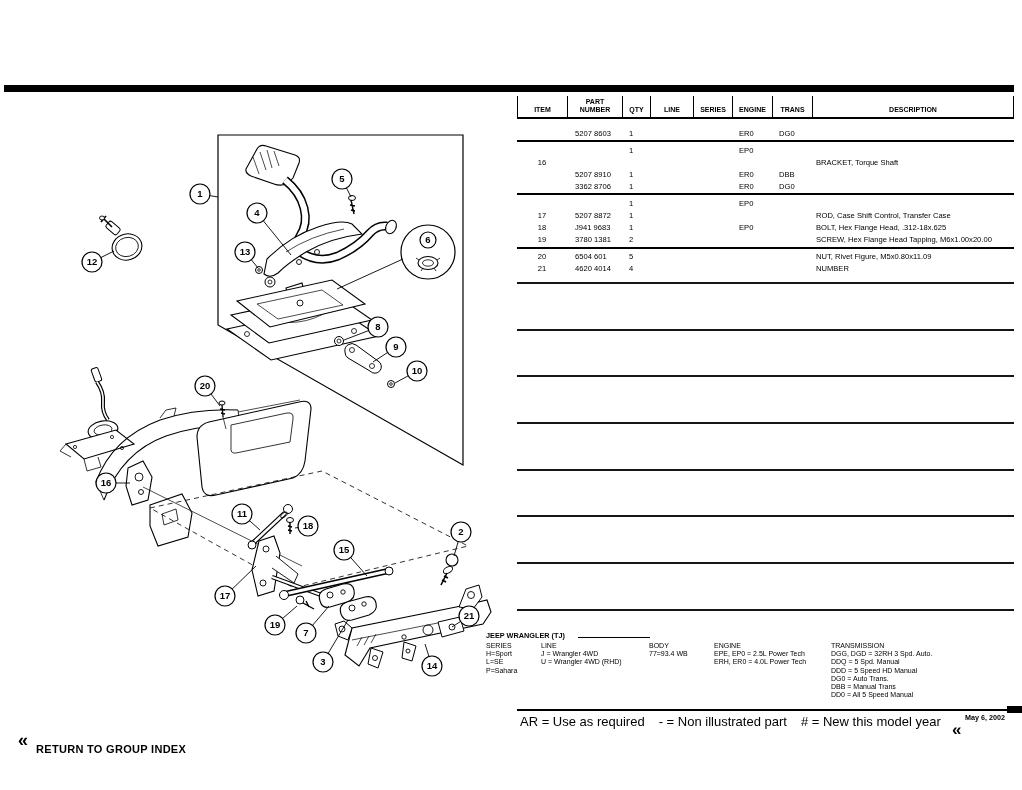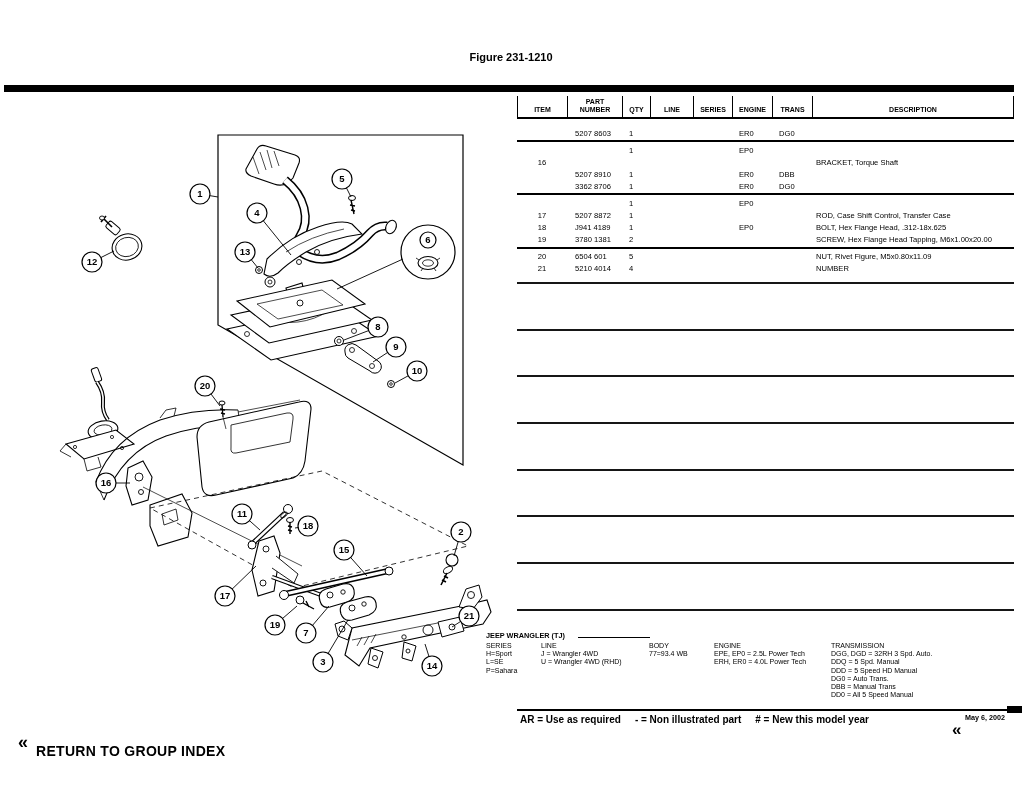--- a/index.html
+++ b/index.html
@@ -45,38 +45,37 @@
   .legend{position:absolute;left:486px;top:632px;width:500px;font-size:7px;line-height:8.2px;}
   .legend .veh{font-size:7.3px;font-weight:bold;}
   .legend .veh-rule{position:absolute;left:92px;top:5px;width:72px;height:1px;background:#000;}
   .lcol{position:absolute;top:10px;}
   .lcol .lhdr{margin-bottom:0px;}
   .lc-series{left:0px;} .lc-line{left:55px;} .lc-body{left:163px;} .lc-engine{left:228px;}
   .lc-trans{left:345px;}
   
   .foot-line{position:absolute;left:517px;top:709px;width:492px;height:2px;background:#000;}
   .foot-cap{position:absolute;left:1007px;top:706px;width:15px;height:7px;background:#000;}
-  .foot-notes{position:absolute;left:520px;top:714px;font-size:10px;font-weight:bold;}
+  .foot-notes{position:absolute;left:520px;top:714px;font-size:13px;font-weight:normal;}
   .foot-notes span{margin-right:14px;}
   .foot-date{position:absolute;left:925px;top:713px;width:80px;text-align:right;
              font-size:7.2px;font-weight:bold;}
   .back-chevron{position:absolute;left:952px;top:720px;font-size:17px;font-weight:bold;
                 letter-spacing:-1px;cursor:pointer;}
   .return-link{position:absolute;left:18px;top:727px;display:flex;align-items:center;cursor:pointer;}
   .return-link .chev{font-size:18px;font-weight:bold;letter-spacing:-1px;margin-right:9px;
                      position:relative;top:-1px;}
-  .return-link .lbl{font-size:14px;font-weight:bold;letter-spacing:.3px;margin-top:16px;}
+  .return-link .lbl{font-size:11px;font-weight:bold;letter-spacing:.3px;margin-top:16px;}
 </style>
 </head>
 <body>
 
 <div class="page">
 
   <div class="title">
-    <div class="t2">Figure 231-1210</div>
   </div>
 
   <div class="topbar"></div>
 
   <svg class="diagram" viewBox="0 90 510 610">
 
     <path d="M218,135 H463 V465 L218,325 Z" fill="none" stroke="#000" stroke-width="1.2"></path>
 
     <g>
       <path d="M246,169 L257,149 Q260,144 266,146 L295,155 Q301,157 299,163 L293,178 Q285,188 274,184 L251,176 Q245,173 246,169 Z" fill="#fff" stroke="#000" stroke-width="1.1"></path>
@@ -379,21 +378,21 @@
         <div class="tcell c-part">5207 8872</div>
         <div class="tcell c-qty">1</div>
         <div class="tcell c-line"></div>
         <div class="tcell c-series"></div>
         <div class="tcell c-engine"></div>
         <div class="tcell c-trans"></div>
         <div class="tcell c-desc">ROD, Case Shift Control, Transfer Case</div>
       </div>
       <div class="trow">
         <div class="tcell c-item">18</div>
-        <div class="tcell c-part">J941 4189</div>
+        <div class="tcell c-part">J941 9683</div>
         <div class="tcell c-qty">1</div>
         <div class="tcell c-line"></div>
         <div class="tcell c-series"></div>
         <div class="tcell c-engine">EP0</div>
         <div class="tcell c-trans"></div>
         <div class="tcell c-desc">BOLT, Hex Flange Head, .312-18x.625</div>
       </div>
       <div class="trow">
         <div class="tcell c-item">19</div>
         <div class="tcell c-part">3780 1381</div>
@@ -410,21 +409,21 @@
         <div class="tcell c-part">6504 601</div>
         <div class="tcell c-qty">5</div>
         <div class="tcell c-line"></div>
         <div class="tcell c-series"></div>
         <div class="tcell c-engine"></div>
         <div class="tcell c-trans"></div>
         <div class="tcell c-desc">NUT, Rivet Figure, M5x0.80x11.09</div>
       </div>
       <div class="trow">
         <div class="tcell c-item">21</div>
-        <div class="tcell c-part">5210 4014</div>
+        <div class="tcell c-part">4620 4014</div>
         <div class="tcell c-qty">4</div>
         <div class="tcell c-line"></div>
         <div class="tcell c-series"></div>
         <div class="tcell c-engine"></div>
         <div class="tcell c-trans"></div>
         <div class="tcell c-desc">NUMBER</div>
       </div>
     </div>
   <div id="empty-rules">
       <div class="erule" style="top: 282px;"></div>

